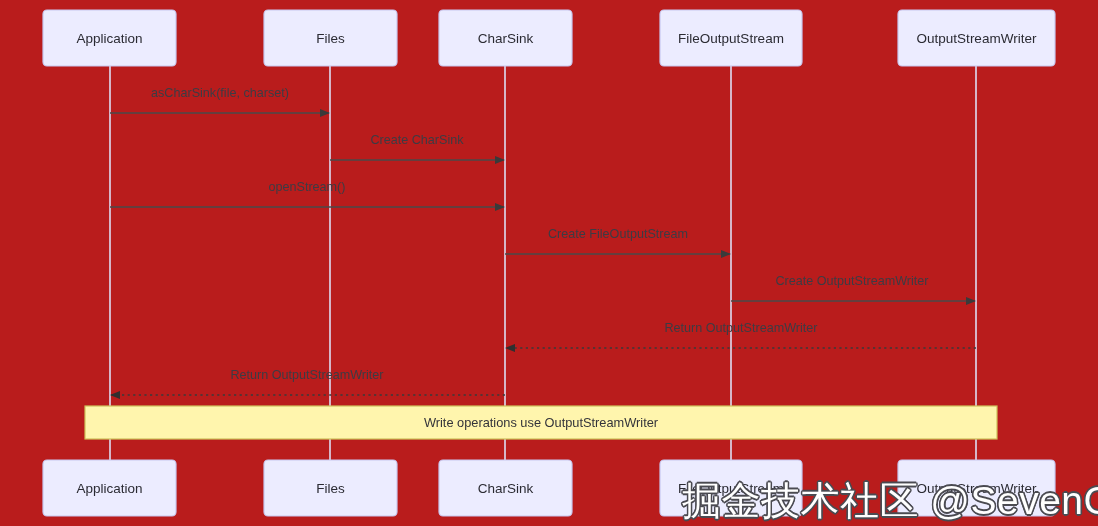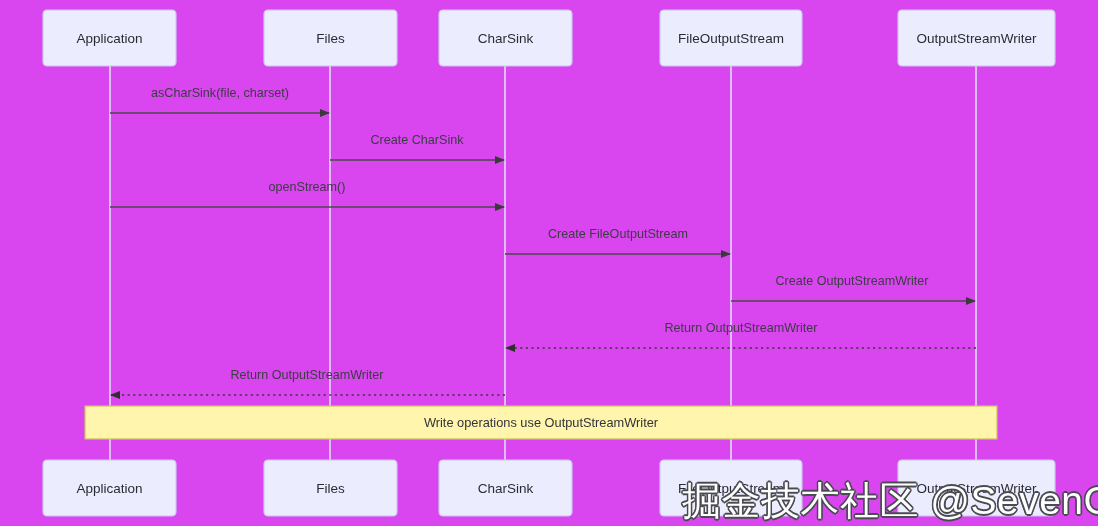--- a/index.html
+++ b/index.html
@@ -7,21 +7,21 @@
     padding: 0;
     background: #ffffff;
   }
   body {
     font-family: "Liberation Sans", sans-serif;
   }
   #diagram-root {
     position: relative;
     width: 1098px;
     height: 526px;
-    background: #d946ef;
+    background: #b91c1c;
     overflow: hidden;
   }
   svg.diagram-canvas {
     position: absolute;
     left: 0;
     top: 0;
     width: 1098px;
     height: 526px;
   }
   .participant-box {

